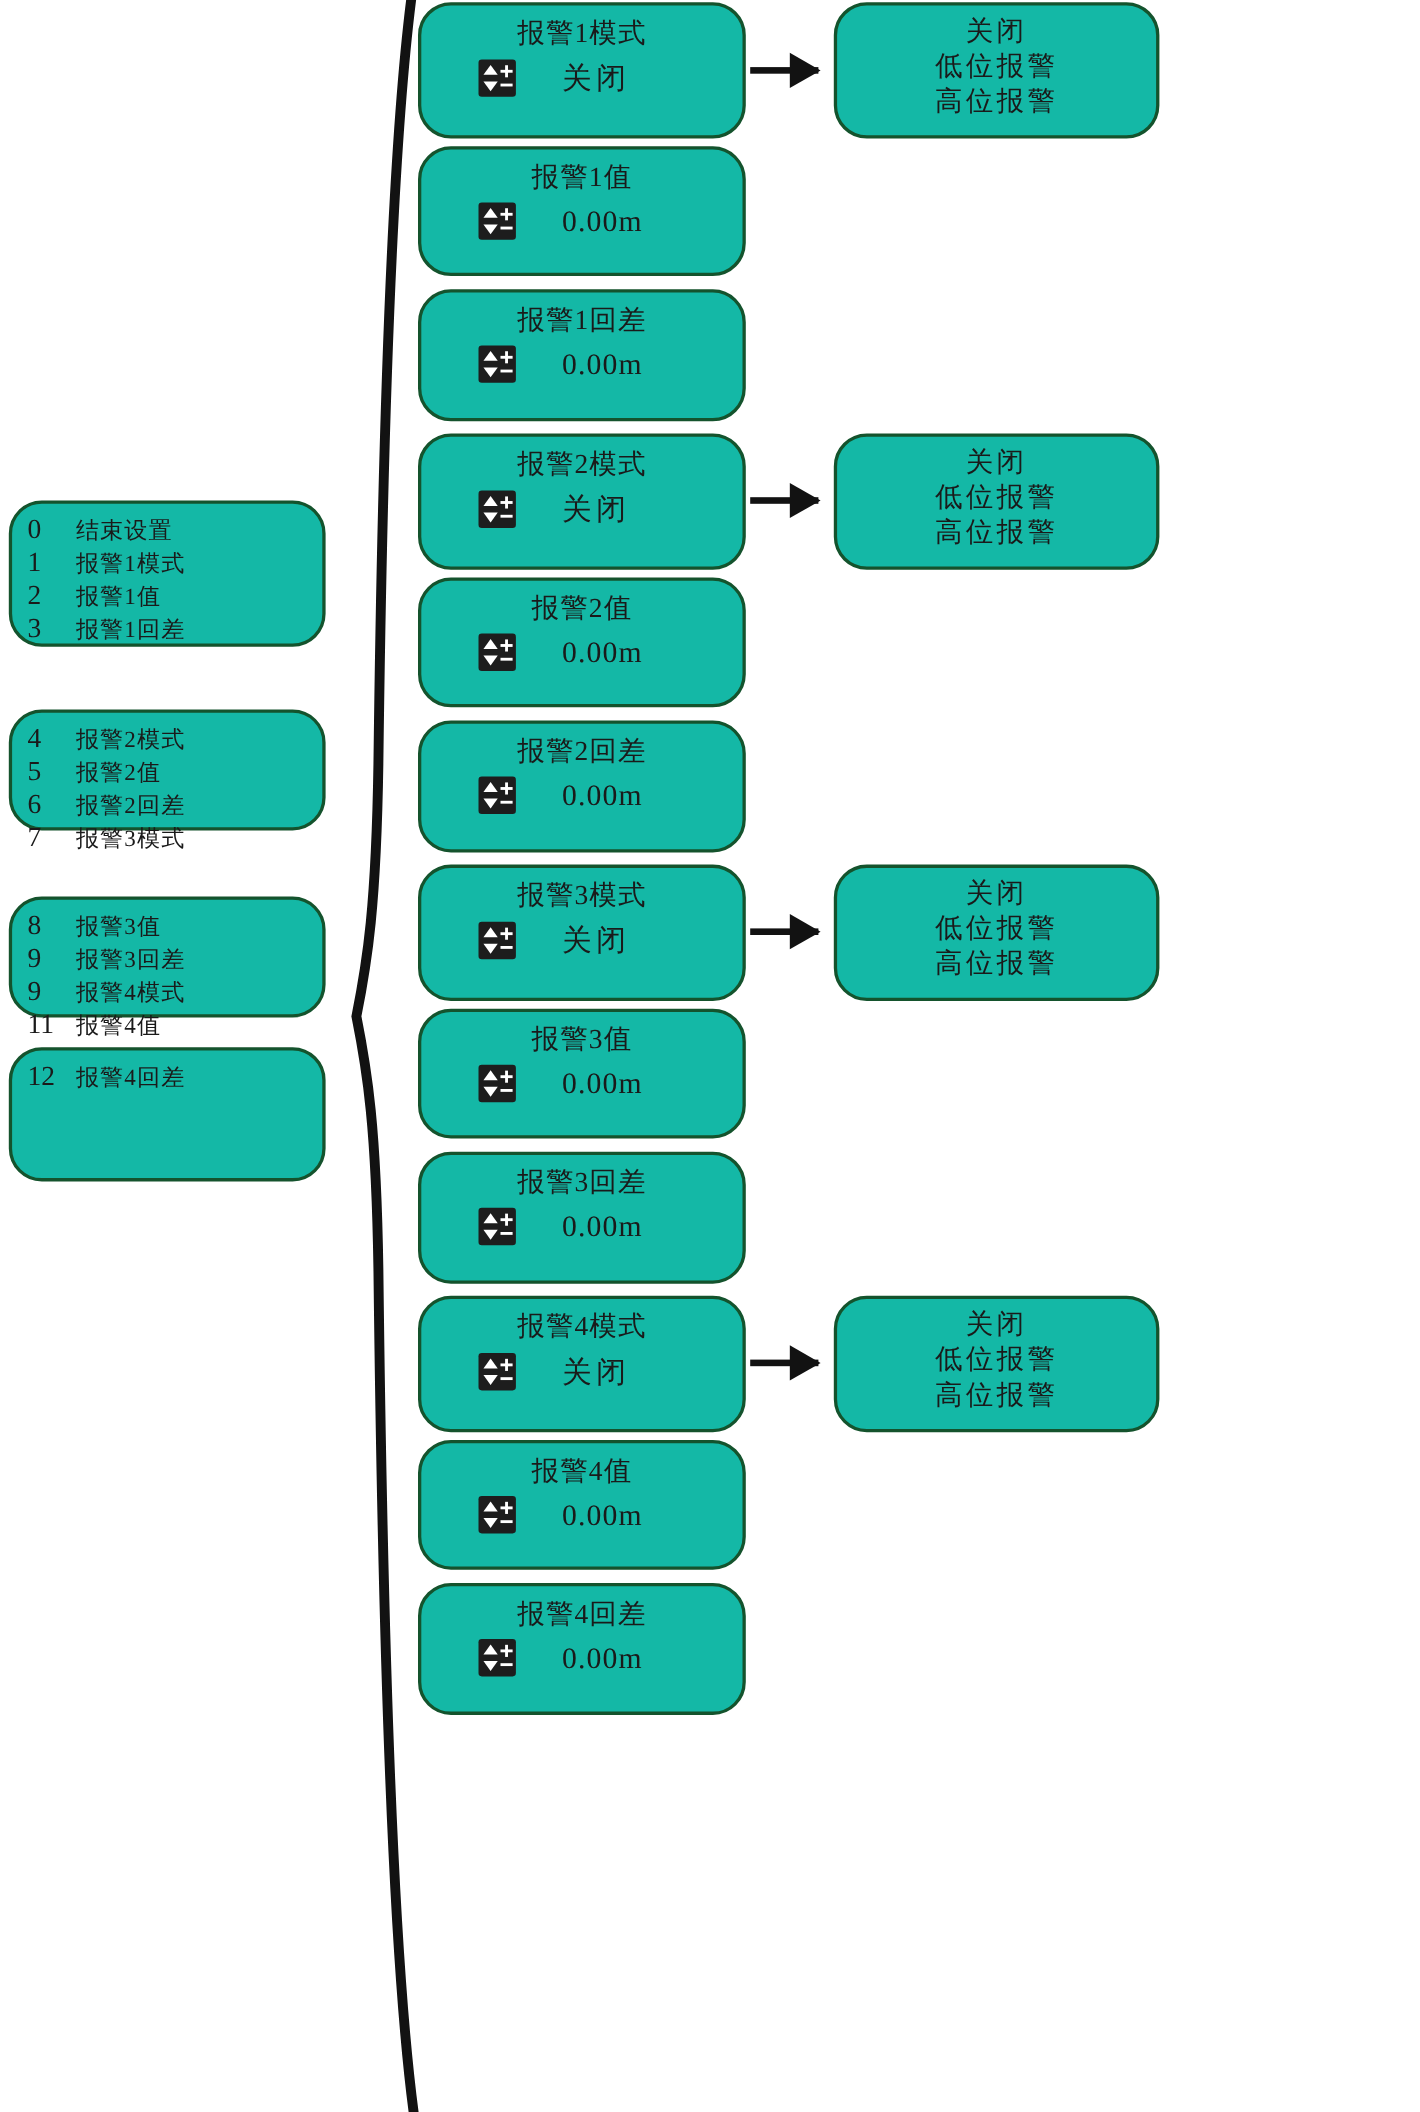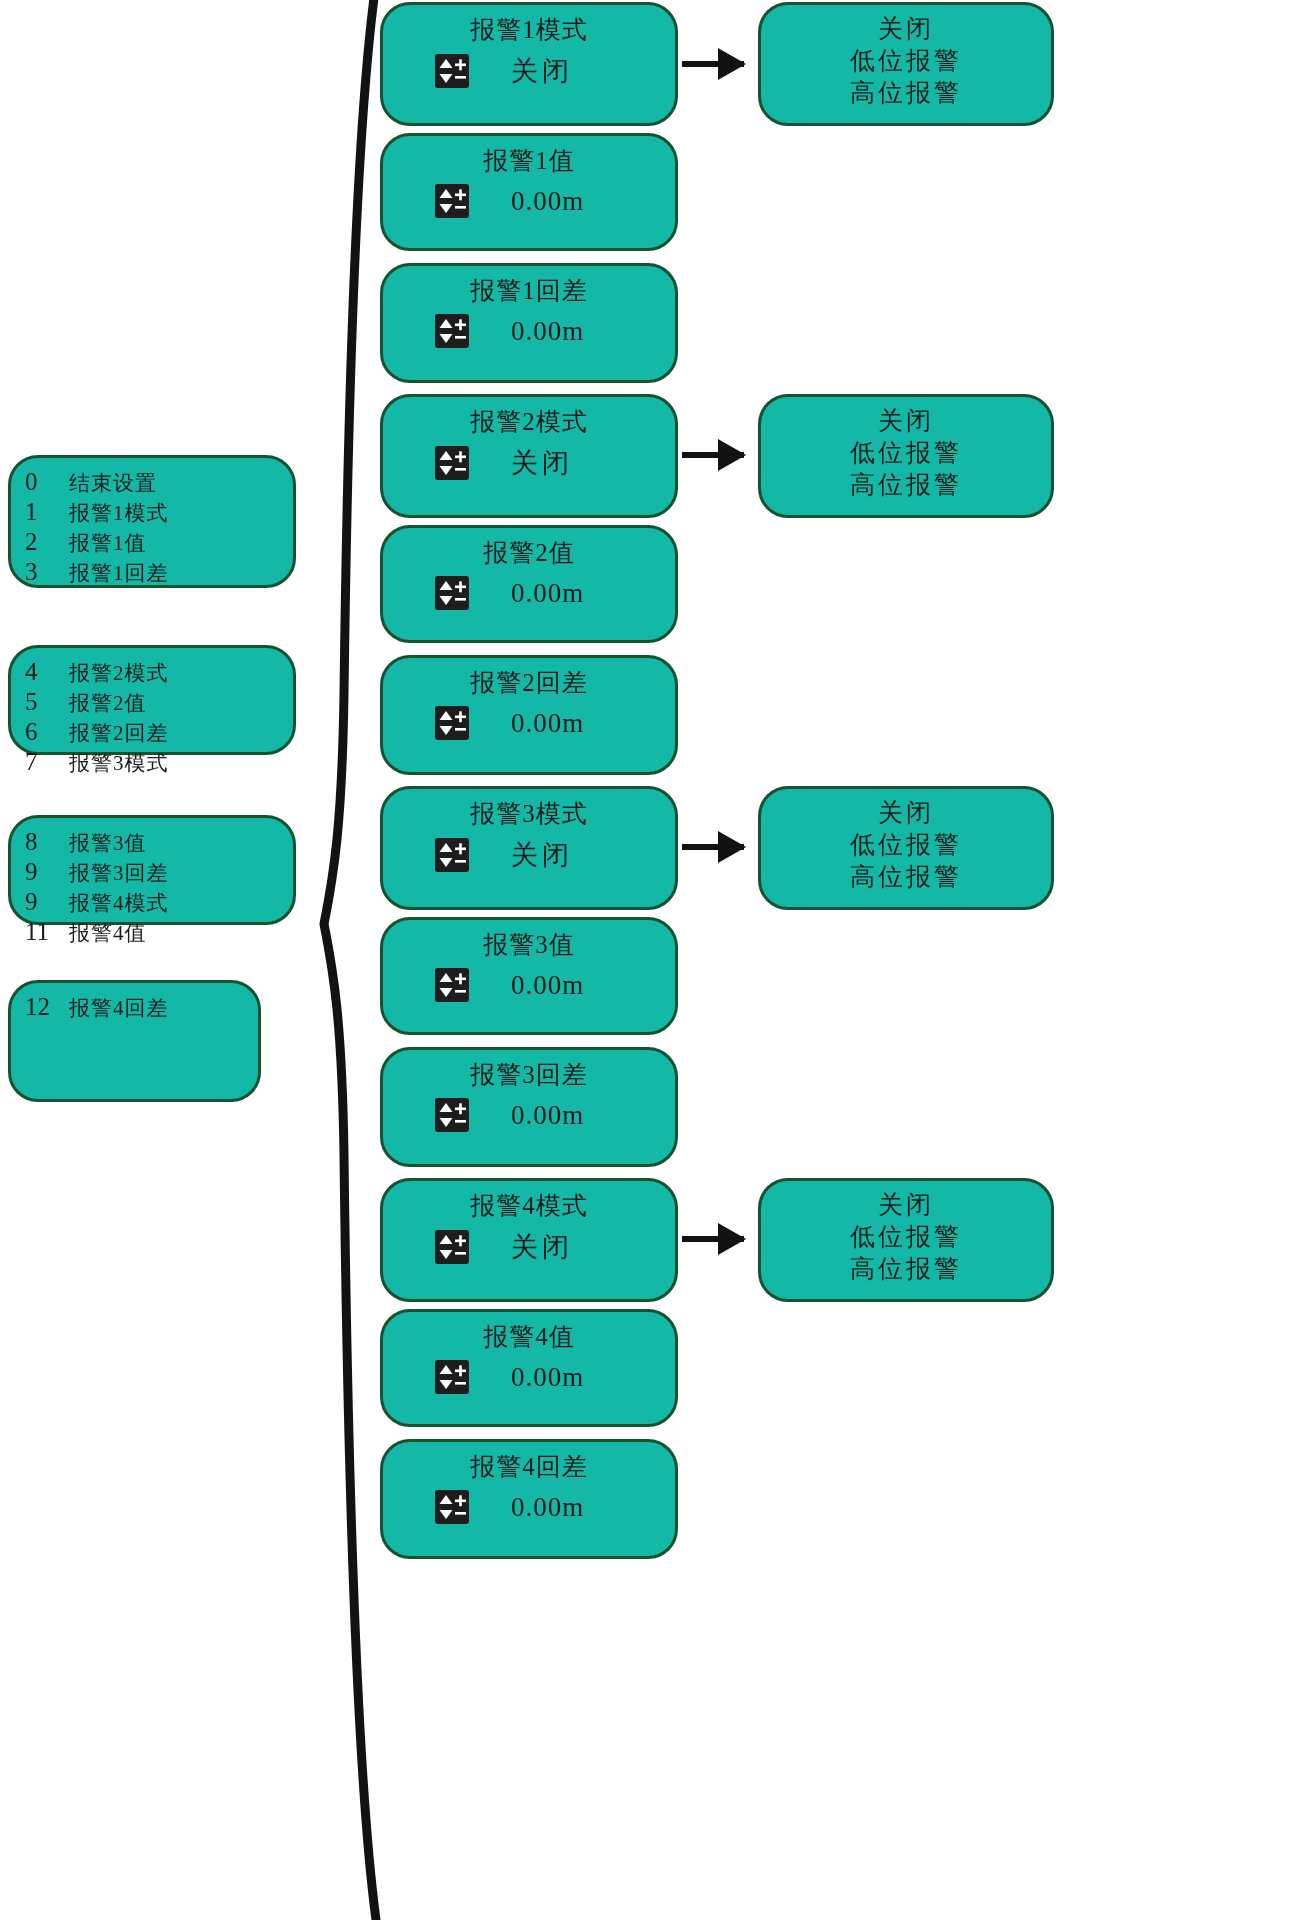--- a/index.html
+++ b/index.html
@@ -189,21 +189,21 @@
   <div class="menu-row">
     <span class="menu-idx">9</span>
     <span class="menu-lbl">报警4模式</span>
   </div>
   <div class="menu-row">
     <span class="menu-idx">11</span>
     <span class="menu-lbl">报警4值</span>
   </div>
 </div>
 
-<div class="rbox menu-box" style="left:8px; top:980px; width:253px; height:122px;">
+<div class="rbox menu-box" style="left:8px; top:952px; width:288px; height:122px;">
   <div class="menu-row">
     <span class="menu-idx">12</span>
     <span class="menu-lbl">报警4回差</span>
   </div>
 </div>
 
 <div class="brace">
   <svg width="70" height="1930" viewBox="0 0 70 1930" xmlns="http://www.w3.org/2000/svg">
     <path d="M56 4 C 40 130, 30 380, 26 700 C 24 830, 16 880, 6 930 C 16 980, 24 1030, 26 1160 C 30 1500, 40 1790, 58 1926" fill="none" stroke="#121212" stroke-width="9" stroke-linecap="round"></path>
   </svg>

